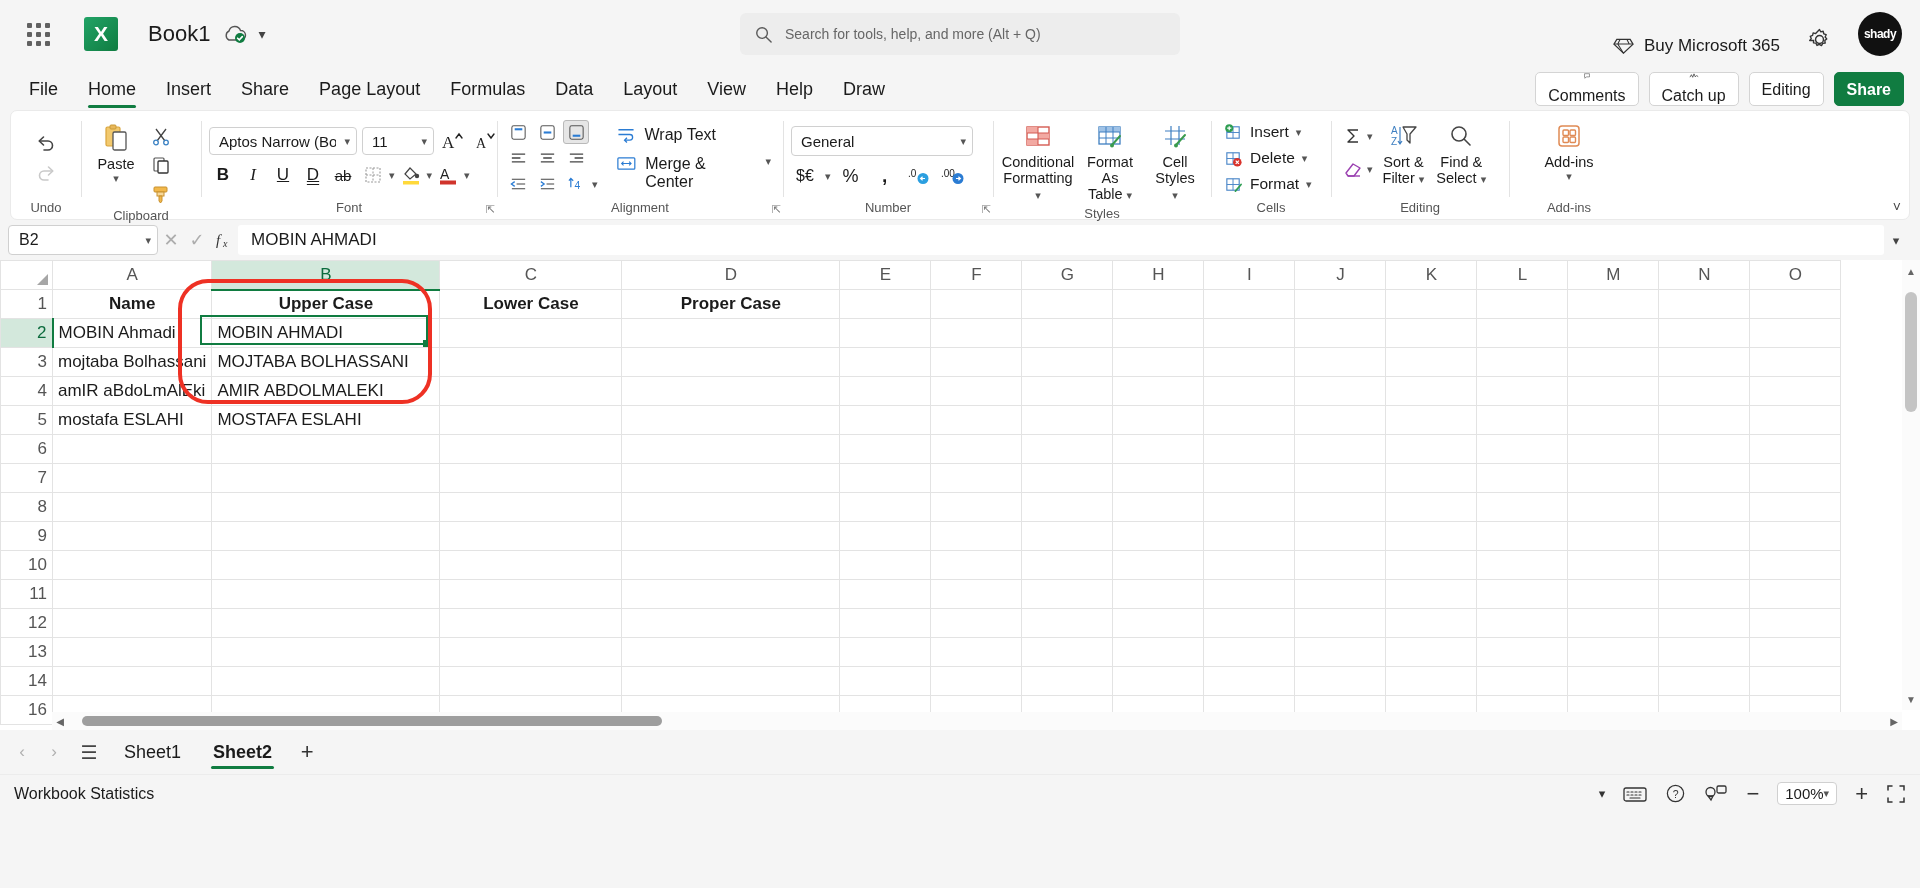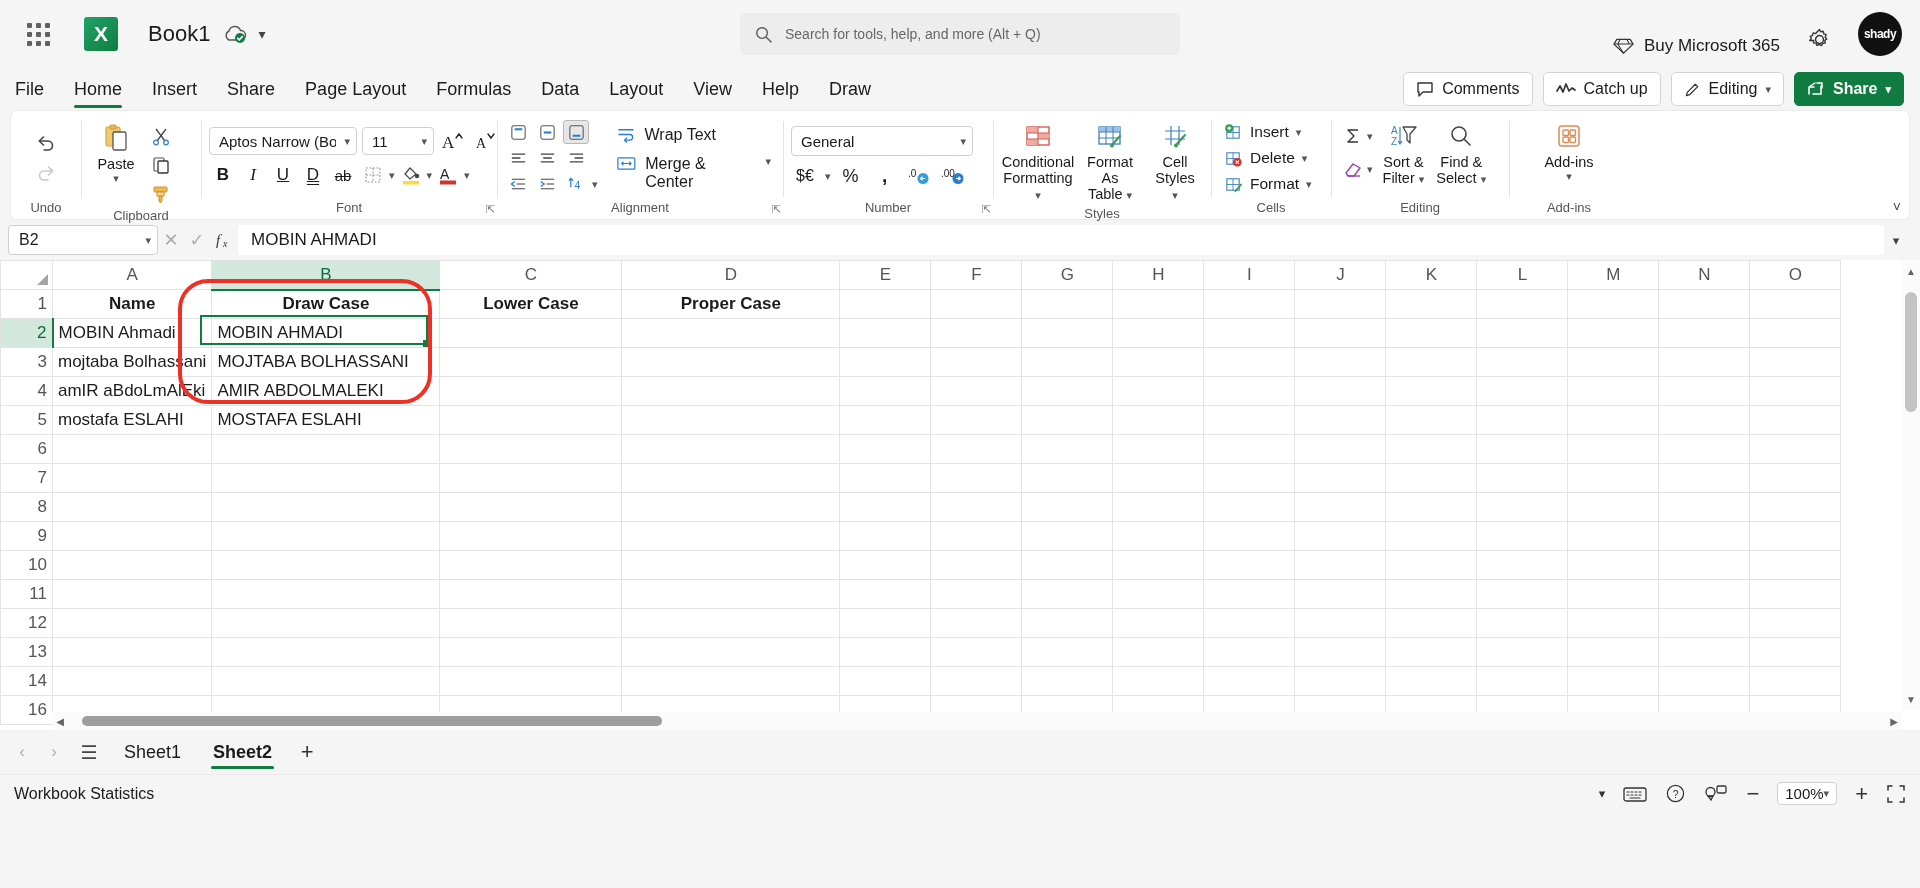--- a/index.html
+++ b/index.html
@@ -43,36 +43,36 @@
   .avatar {
     width: 44px; height: 44px; border-radius: 50%;
     background: #111; color: #fff; font-size: 12px; font-weight: bold;
     display: flex; align-items: center; justify-content: center; cursor: pointer;
     letter-spacing: -0.5px; overflow: hidden; line-height: 1.0; text-align:center;
   }
 
   
   .ribbon-tabs {
     height: 42px; display: flex; align-items: center;
-    background: #f5f5f5; position: relative;
+    padding-left: 14px; background: #f5f5f5; position: relative;
   }
   .rtab {
     padding: 0 15px; height: 38px; display: flex; align-items: center;
     font-size: 18px; color: #1b1b1b; cursor: pointer; position: relative;
   }
   .rtab.active { font-weight: normal; }
   .rtab.active::after {
     content: ''; position: absolute; bottom: 0; left: 15px; right: 15px;
     height: 3px; background: #107c41; border-radius: 2px;
   }
   .tabs-right { margin-left: auto; display: flex; align-items: center; gap: 10px; padding-right: 16px; }
   .pillbtn {
     height: 34px; border: 1px solid #d4d4d4; border-radius: 5px; background: #fff;
     display: flex; align-items: center; gap: 8px; padding: 0 12px;
-    font-size: 16px; cursor: pointer; color: #1b1b1b;
+    font-size: 16px; cursor: pointer; color: #1b1b1b; flex-direction: column;
   }
   .pillbtn.share { background: #107c41; color: #fff; border-color: #107c41; font-weight: 600; }
 
   
   .ribbon {
     height: 110px; background: #fff; margin: 0 10px; border-radius: 7px;
     display: flex; align-items: stretch; position: relative;
     border: 1px solid #eaeaea;
   }
   .rgroup { display: flex; flex-direction: column; position: relative; padding: 5px 8px 0 8px; }
@@ -730,21 +730,21 @@
         <th class="colhead" style="width:91px;">M</th>
         <th class="colhead" style="width:91px;">N</th>
         <th class="colhead" style="width:91px;">O</th>
       </tr>
     </thead>
     <tbody>
 
       <tr>
         <td class="rowhead">1</td>
         <td class="cell bold">Name</td>
-        <td class="cell bold">Draw Case</td>
+        <td class="cell bold">Upper Case</td>
         <td class="cell bold">Lower Case</td>
         <td class="cell bold">Proper Case</td>
         <td class="cell"></td>
           <td class="cell"></td>
         <td class="cell"></td>
           <td class="cell"></td>
         <td class="cell"></td>
           <td class="cell"></td>
         <td class="cell"></td>
           <td class="cell"></td>

